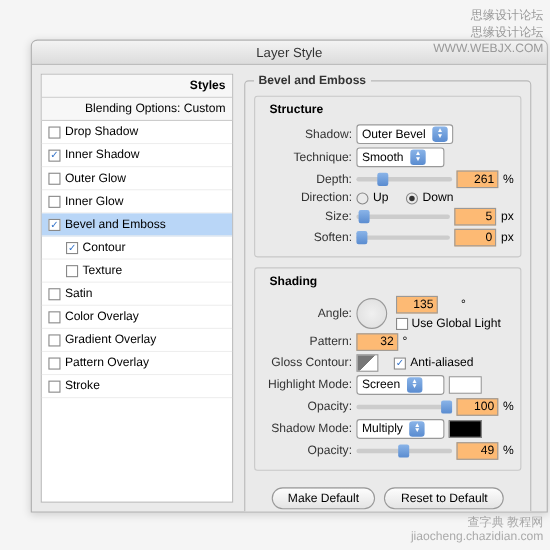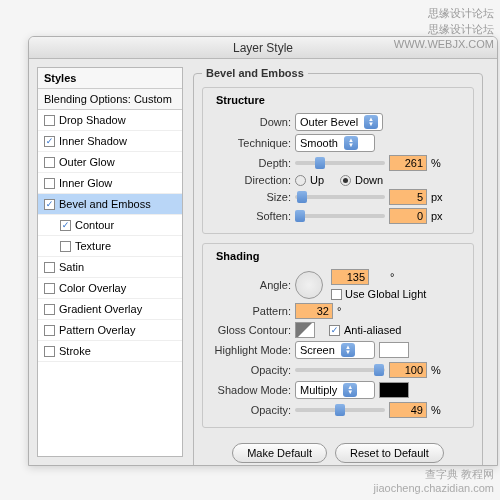--- a/index.html
+++ b/index.html
@@ -3,21 +3,21 @@
 <meta charset="utf-8">
 <style>
 * { box-sizing: border-box; margin: 0; padding: 0; font-family: "Lucida Grande", Arial, sans-serif; font-size: 11px; }
 body { background: #f5f5f5; width: 500px; height: 500px; overflow: hidden; }
 .watermark-top { position: absolute; top: 6px; right: 6px; font-size: 10px; color: #999; text-align: right; z-index: 100; }
 .watermark-top div { margin-bottom: 1px; }
 .watermark-bot { position: absolute; bottom: 6px; right: 6px; font-size: 10px; color: #aaa; text-align: right; }
 .window { position: absolute; top: 36px; left: 28px; width: 470px; height: 430px; background: #eaeaea; border: 1px solid #b0b0b0; border-radius: 6px 6px 0 0; box-shadow: 0 2px 8px rgba(0,0,0,0.15); overflow: hidden; }
 .titlebar { height: 22px; line-height: 22px; text-align: center; background: linear-gradient(#f3f3f3, #dcdcdc); border-bottom: 1px solid #b8b8b8; font-size: 12px; color: #333; }
 .content { display: flex; height: calc(100% - 22px); }
-.sidebar { width: 146px; border: 1px solid #b8b8b8; margin: 8px 0 8px 8px; background: #fff; }
+.sidebar { width: 175px; border: 1px solid #b8b8b8; margin: 8px 0 8px 8px; background: #fff; text-align: right; }
 .sidebar-head { padding: 4px 6px; border-bottom: 1px solid #ccc; font-weight: bold; background: #f7f7f7; }
 .sidebar-sub { padding: 4px 6px; border-bottom: 1px solid #ccc; background: #f7f7f7; }
 .style-item { padding: 4px 6px; border-bottom: 1px solid #eee; display: flex; align-items: center; gap: 4px; cursor: default; }
 .style-item.selected { background: #b9d6f7; }
 .style-item.indent { padding-left: 22px; }
 .chk { width: 11px; height: 11px; border: 1px solid #888; background: #fff; display: inline-flex; align-items: center; justify-content: center; font-size: 9px; color: #3070c8; }
 .main { flex: 1; padding: 8px 6px 8px 10px; overflow: hidden; }
 fieldset { border: 1px solid #b8b8b8; border-radius: 4px; padding: 8px 8px 10px 8px; margin-bottom: 8px; background: #eaeaea; }
 legend { padding: 0 4px; font-weight: bold; color: #333; }
 .inner-group { border: 1px solid #c8c8c8; border-radius: 3px; padding: 6px; margin-bottom: 9px; }
@@ -110,21 +110,21 @@
         </div>
     </div>
 
     <div class="main">
       <fieldset>
         <legend>Bevel and Emboss</legend>
 
         <div class="inner-group">
           <div class="inner-title">Structure</div>
           <div class="row">
-            <span class="lbl">Down:</span>
+            <span class="lbl">Shadow:</span>
             <div class="select">
                 <span>Outer Bevel</span>
                 <span class="arrows">▲<br>▼</span>
               </div>
           </div>
           <div class="row">
             <span class="lbl">Technique:</span>
             <div class="select">
                 <span>Smooth</span>
                 <span class="arrows">▲<br>▼</span>

